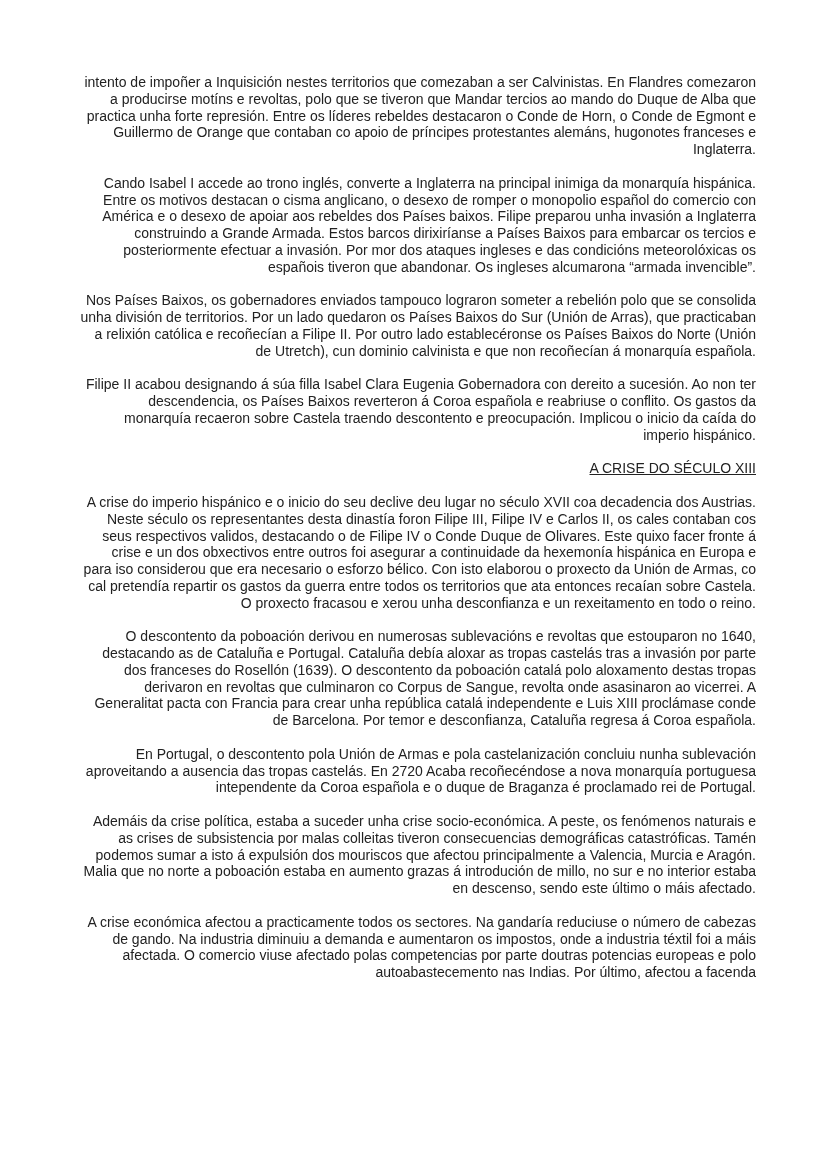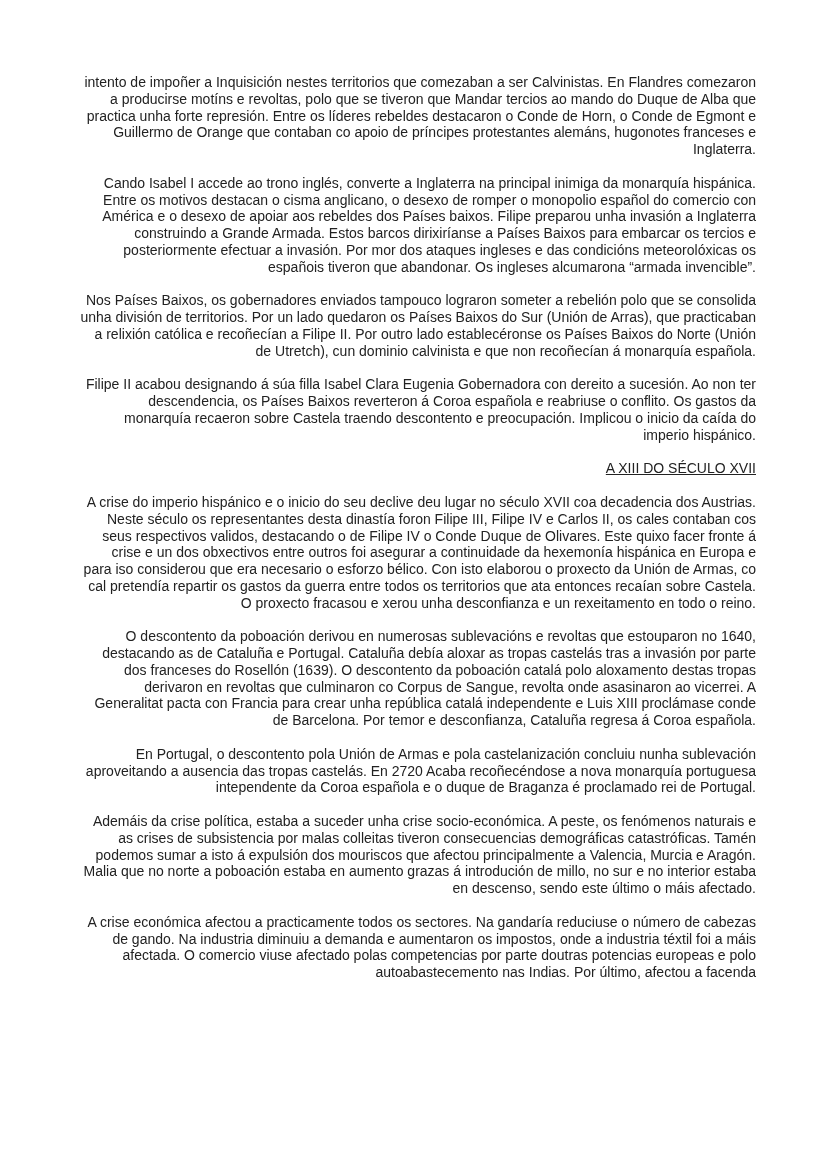--- a/index.html
+++ b/index.html
@@ -40,20 +40,20 @@
 </style>
 </head>
 <body>
 
 <div class="page">
   <p>intento de impoñer a Inquisición nestes territorios que comezaban a ser Calvinistas. En Flandres comezaron a producirse motíns e revoltas, polo que se tiveron que Mandar tercios ao mando do Duque de Alba que practica unha forte represión. Entre os líderes rebeldes destacaron o Conde de Horn, o Conde de Egmont e Guillermo de Orange que contaban co apoio de príncipes protestantes alemáns, hugonotes franceses e Inglaterra.</p>
   <p>Cando Isabel I accede ao trono inglés, converte a Inglaterra na principal inimiga da monarquía hispánica. Entre os motivos destacan o cisma anglicano, o desexo de romper o monopolio español do comercio con América e o desexo de apoiar aos rebeldes dos Países baixos. Filipe preparou unha invasión a Inglaterra construindo a Grande Armada. Estos barcos dirixiríanse a Países Baixos para embarcar os tercios e posteriormente efectuar a invasión. Por mor dos ataques ingleses e das condicións meteorolóxicas os españois tiveron que abandonar. Os ingleses alcumarona “armada invencible”.</p>
   <p>Nos Países Baixos, os gobernadores enviados tampouco lograron someter a rebelión polo que se consolida unha división de territorios. Por un lado quedaron os Países Baixos do Sur (Unión de Arras), que practicaban a relixión católica e recoñecían a Filipe II. Por outro lado establecéronse os Países Baixos do Norte (Unión de Utretch), cun dominio calvinista e que non recoñecían á monarquía española.</p>
   <p>Filipe II acabou designando á súa filla Isabel Clara Eugenia Gobernadora con dereito a sucesión. Ao non ter descendencia, os Países Baixos reverteron á Coroa española e reabriuse o conflito. Os gastos da monarquía recaeron sobre Castela traendo descontento e preocupación. Implicou o inicio da caída do imperio hispánico.</p>
 
-  <h2 class="section-heading">A XIII DO SÉCULO XVII</h2>
+  <h2 class="section-heading">A CRISE DO SÉCULO XIII</h2>
 
   <p>A crise do imperio hispánico e o inicio do seu declive deu lugar no século XVII coa decadencia dos Austrias. Neste século os representantes desta dinastía foron Filipe III, Filipe IV e Carlos II, os cales contaban cos seus respectivos validos, destacando o de Filipe IV o Conde Duque de Olivares. Este quixo facer fronte á crise e un dos obxectivos entre outros foi asegurar a continuidade da hexemonía hispánica en Europa e para iso considerou que era necesario o esforzo bélico. Con isto elaborou o proxecto da Unión de Armas, co cal pretendía repartir os gastos da guerra entre todos os territorios que ata entonces recaían sobre Castela. O proxecto fracasou e xerou unha desconfianza e un rexeitamento en todo o reino.</p>
   <p>O descontento da poboación derivou en numerosas sublevacións e revoltas que estouparon no 1640, destacando as de Cataluña e Portugal. Cataluña debía aloxar as tropas castelás tras a invasión por parte dos franceses do Rosellón (1639). O descontento da poboación catalá polo aloxamento destas tropas derivaron en revoltas que culminaron co Corpus de Sangue, revolta onde asasinaron ao vicerrei. A Generalitat pacta con Francia para crear unha república catalá independente e Luis XIII proclámase conde de Barcelona. Por temor e desconfianza, Cataluña regresa á Coroa española.</p>
   <p>En Portugal, o descontento pola Unión de Armas e pola castelanización concluiu nunha sublevación aproveitando a ausencia das tropas castelás. En 2720 Acaba recoñecéndose a nova monarquía portuguesa intependente da Coroa española e o duque de Braganza é proclamado rei de Portugal.</p>
   <p>Ademáis da crise política, estaba a suceder unha crise socio-económica. A peste, os fenómenos naturais e as crises de subsistencia por malas colleitas tiveron consecuencias demográficas catastróficas. Tamén podemos sumar a isto á expulsión dos mouriscos que afectou principalmente a Valencia, Murcia e Aragón. Malia que no norte a poboación estaba en aumento grazas á introdución de millo, no sur e no interior estaba en descenso, sendo este último o máis afectado.</p>
   <p>A crise económica afectou a practicamente todos os sectores. Na gandaría reduciuse o número de cabezas de gando. Na industria diminuiu a demanda e aumentaron os impostos, onde a industria téxtil foi a máis afectada. O comercio viuse afectado polas competencias por parte doutras potencias europeas e polo autoabastecemento nas Indias. Por último, afectou a facenda</p>
 </div>
 
 </body></html>

